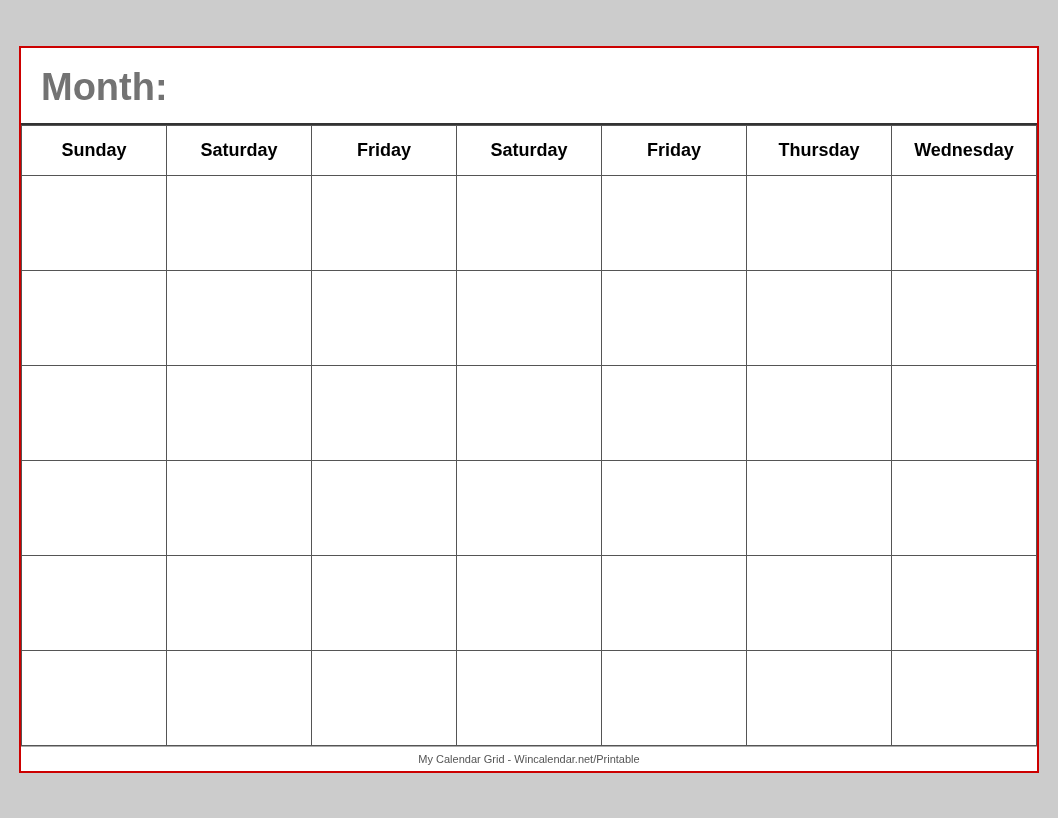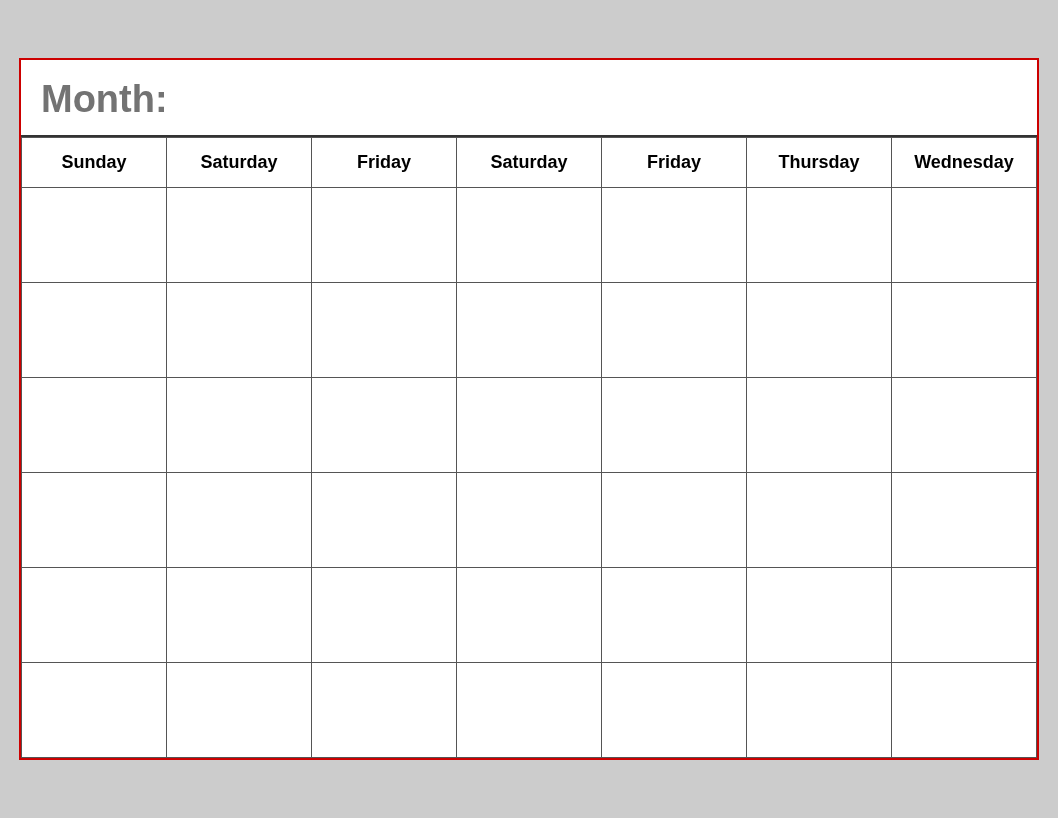--- a/index.html
+++ b/index.html
@@ -135,13 +135,16 @@
           <td></td>
           <td></td>
           <td></td>
           <td></td>
           <td></td>
           <td></td>
           <td></td>
         </tr>
       </tbody>
   </table>
+  <div class="footer">
+    <span>My Calendar Grid - Wincalendar.net/Printable</span>
+  </div>
 </div>
 
 </body></html>

